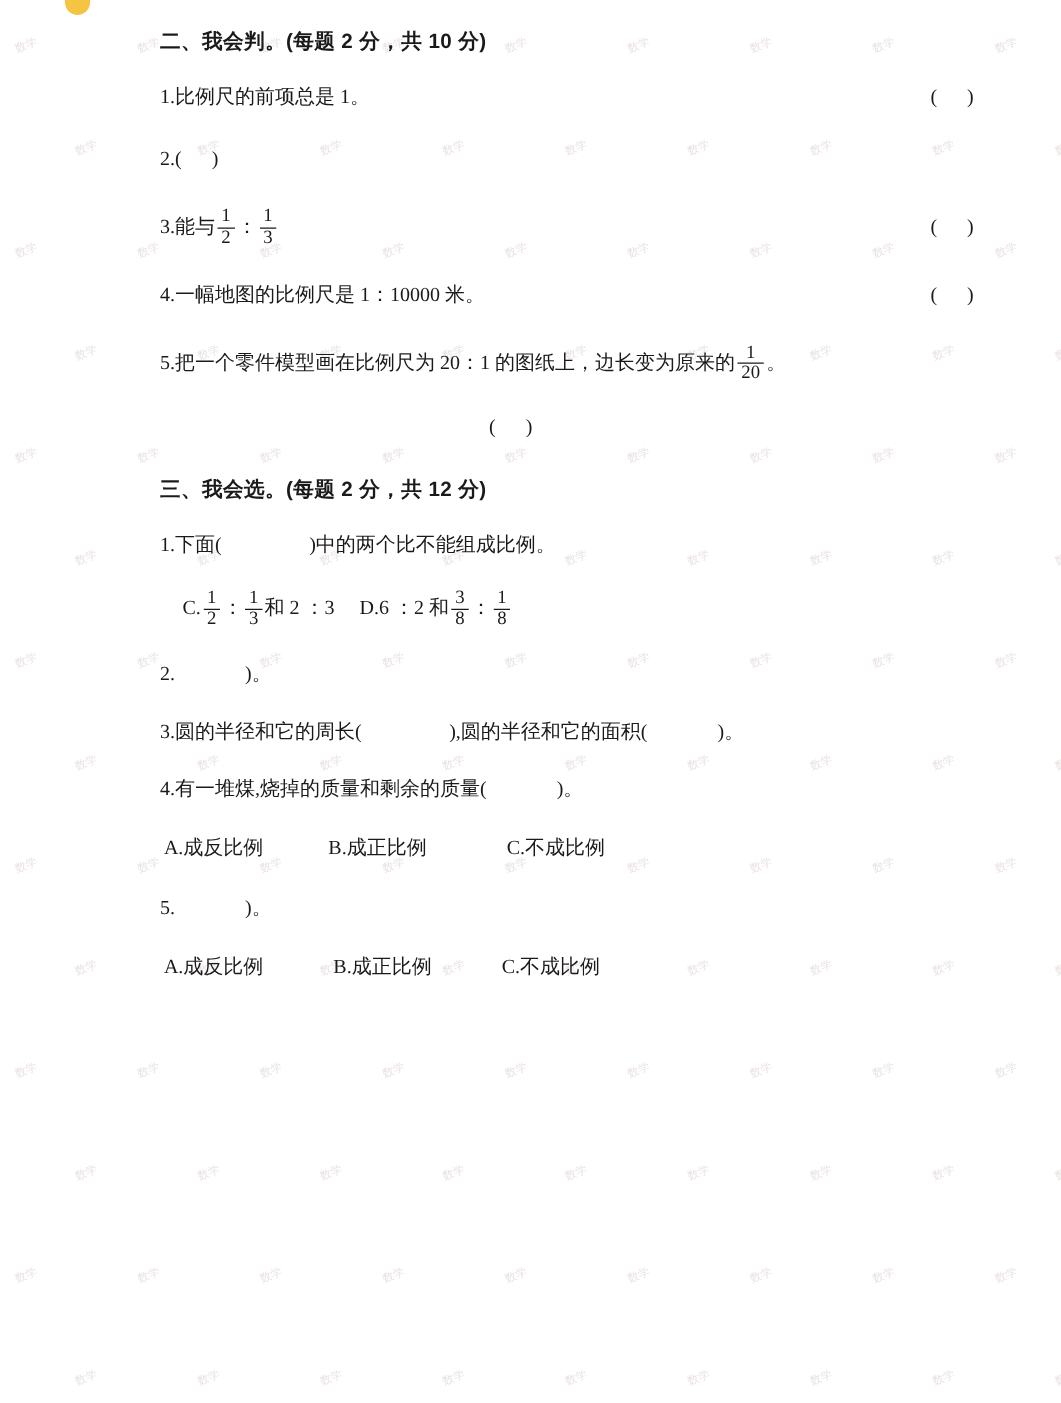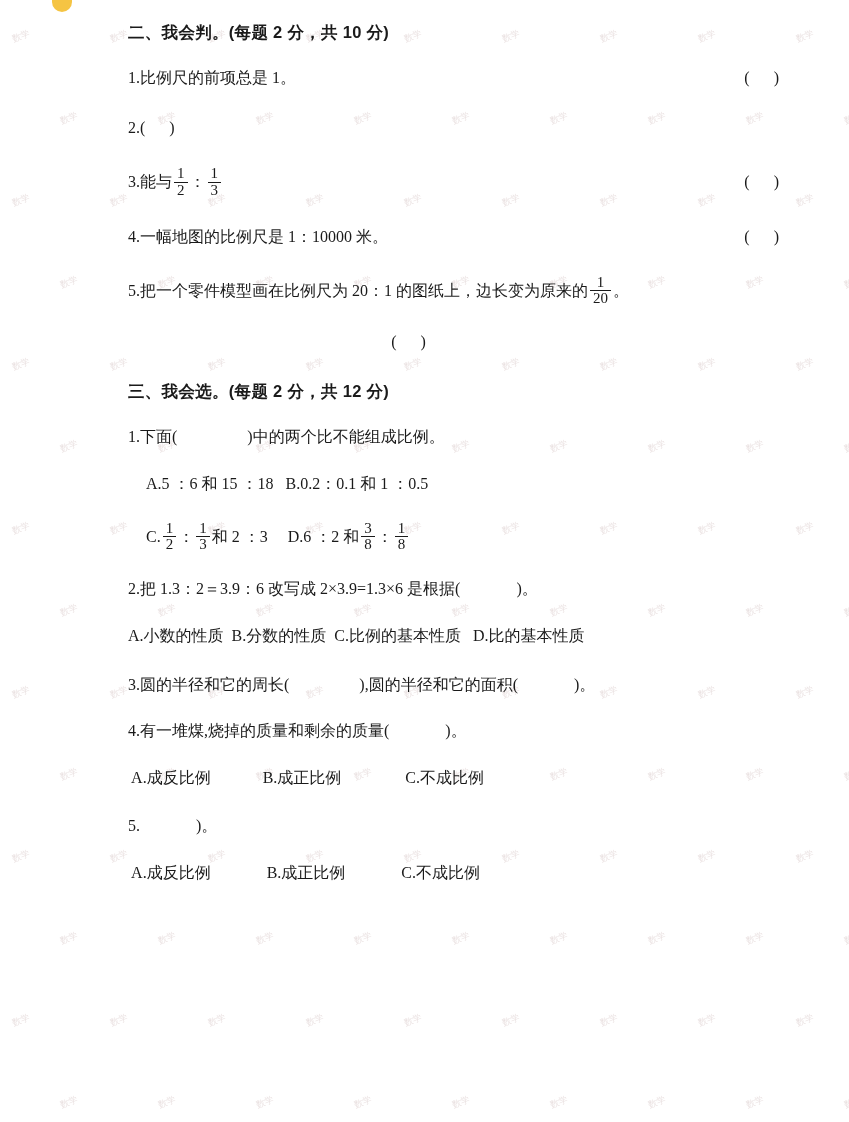--- a/index.html
+++ b/index.html
@@ -303,21 +303,20 @@
 
   <div class="section-title">三、我会选。(每题 2 分，共 12 分)</div>
 
   <div class="q tight">
     <span>1.</span>
       <span class="q-text">下面(</span>
     <span class="paren">&nbsp;&nbsp;&nbsp;&nbsp;&nbsp;</span>
     <span class="q-text">)中的两个比不能组成比例。</span>
   </div>
 
-  <div class="choices indent">A.5 ：6 和 15 ：18   B.0.2：0.1 和 1 ：0.5</div>
 
   <div class="choices indent">
     <span>C.</span>
     <span class="frac">
       <span class="num">1</span>
       <span class="den">2</span>
     </span>
     <span>：</span>
     <span class="frac">
       <span class="num">1</span>
@@ -332,26 +331,24 @@
     </span>
     <span>：</span>
     <span class="frac">
       <span class="num">1</span>
       <span class="den">8</span>
     </span>
   </div>
 
   <div class="q tight">
     <span>2.</span>
-      <span class="q-text">把 1.3：2＝3.9：6 改写成 2×3.9=1.3×6 是根据(</span>
     <span class="paren">&nbsp;&nbsp;&nbsp;&nbsp;</span>
     <span class="q-text">)。</span>
   </div>
 
-  <div class="choices">A.小数的性质  B.分数的性质  C.比例的基本性质   D.比的基本性质</div>
 
   <div class="q tight">
     <span>3.</span>
       <span class="q-text">圆的半径和它的周长(</span>
     <span class="paren">&nbsp;&nbsp;&nbsp;&nbsp;&nbsp;</span>
     <span class="q-text">),圆的半径和它的面积(</span>
     <span class="paren">&nbsp;&nbsp;&nbsp;&nbsp;</span>
     <span class="q-text">)。</span>
   </div>
 

